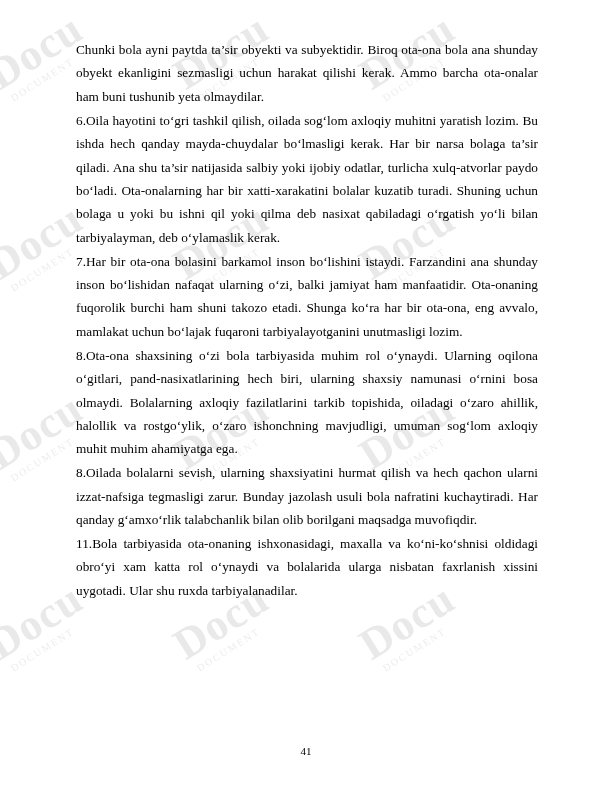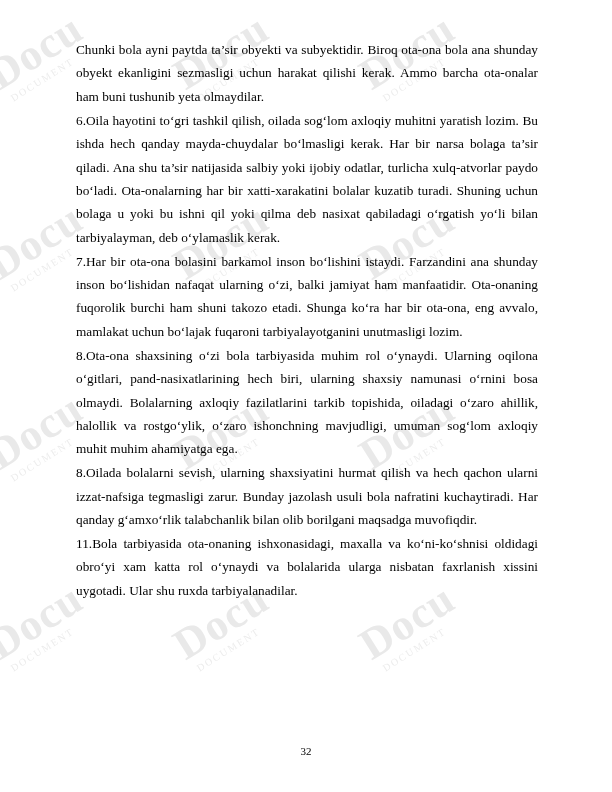--- a/index.html
+++ b/index.html
@@ -120,15 +120,15 @@
 
   <div class="content">
     <p class="para">Chunki bola ayni paytda ta’sir obyekti va subyektidir. Biroq ota-ona bola ana shunday obyekt ekanligini sezmasligi uchun harakat qilishi kerak. Ammo barcha ota-onalar ham buni tushunib yeta olmaydilar.</p>
     <p class="para">6.Oila hayotini to‘gri tashkil qilish, oilada sog‘lom axloqiy muhitni yaratish lozim. Bu ishda hech qanday mayda-chuydalar bo‘lmasligi kerak. Har bir narsa bolaga ta’sir qiladi. Ana shu ta’sir natijasida salbiy yoki ijobiy odatlar, turlicha xulq-atvorlar paydo bo‘ladi. Ota-onalarning har bir xatti-xarakatini bolalar kuzatib turadi. Shuning uchun bolaga u yoki bu ishni qil yoki qilma deb nasixat qabiladagi o‘rgatish yo‘li bilan tarbiyalayman, deb o‘ylamaslik kerak.</p>
     <p class="para">7.Har bir ota-ona bolasini barkamol inson bo‘lishini istaydi. Farzandini ana shunday inson bo‘lishidan nafaqat ularning o‘zi, balki jamiyat ham manfaatidir. Ota-onaning fuqorolik burchi ham shuni takozo etadi. Shunga ko‘ra har bir ota-ona, eng avvalo, mamlakat uchun bo‘lajak fuqaroni tarbiyalayotganini unutmasligi lozim.</p>
     <p class="para">8.Ota-ona shaxsining o‘zi bola tarbiyasida muhim rol o‘ynaydi. Ularning oqilona o‘gitlari, pand-nasixatlarining hech biri, ularning shaxsiy namunasi o‘rnini bosa olmaydi. Bolalarning axloqiy fazilatlarini tarkib topishida, oiladagi o‘zaro ahillik, halollik va rostgo‘ylik, o‘zaro ishonchning mavjudligi, umuman sog‘lom axloqiy muhit muhim ahamiyatga ega.</p>
     <p class="para">8.Oilada bolalarni sevish, ularning shaxsiyatini hurmat qilish va hech qachon ularni izzat-nafsiga tegmasligi zarur. Bunday jazolash usuli bola nafratini kuchaytiradi. Har qanday g‘amxo‘rlik talabchanlik bilan olib borilgani maqsadga muvofiqdir.</p>
     <p class="para">11.Bola tarbiyasida ota-onaning ishxonasidagi, maxalla va ko‘ni-ko‘shnisi oldidagi obro‘yi xam katta rol o‘ynaydi va bolalarida ularga nisbatan faxrlanish xissini uygotadi. Ular shu ruxda tarbiyalanadilar.</p>
   </div>
 
-  <div class="footer">32</div>
+  <div class="footer">41</div>
 
 </div>
 
 </body></html>

